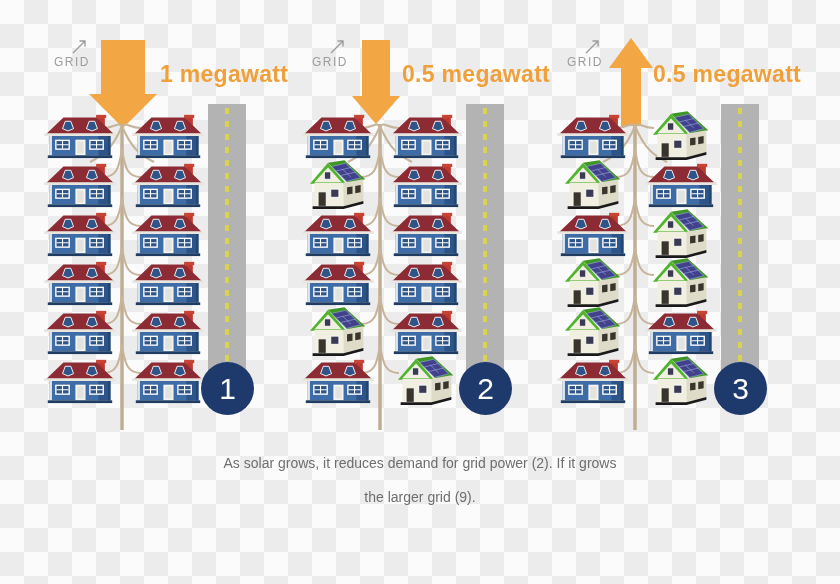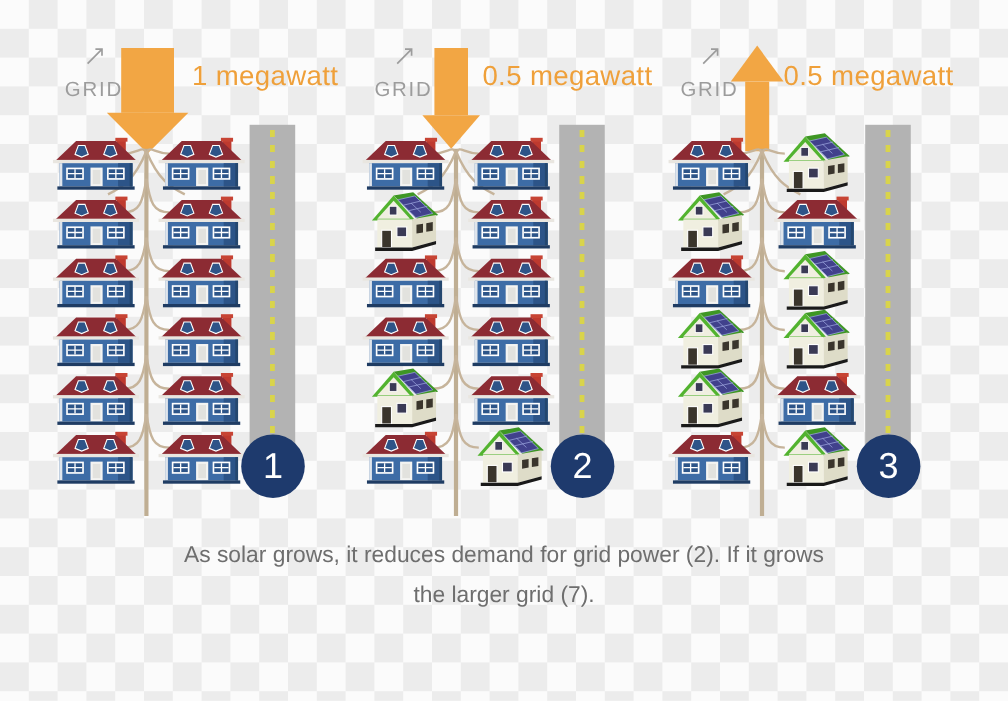--- a/index.html
+++ b/index.html
@@ -13,37 +13,37 @@
   }
   .stage{position:relative;width:840px;height:584px;}
   .panel{position:absolute;top:30px;width:250px;height:420px;}
   .panel.p1{left:30px;}
   .panel.p2{left:288px;}
   .panel.p3{left:543px;}
 
   
   .grid-tag{position:absolute;left:24px;top:8px;width:52px;color:#9C9C9C;}
   .grid-tag svg{display:block;margin-left:16px;}
-  .grid-tag .t{font-size:17px;letter-spacing:1.5px;margin-top:10px;}
+  .grid-tag .t{font-size:12px;letter-spacing:1.5px;margin-top:0px;}
 
   
   .flow-arrow{position:absolute;top:10px;width:72px;display:flex;flex-direction:column;align-items:center;}
   .p1 .flow-arrow{left:57px;}
   .p2 .flow-arrow{left:52px;}
   .p3 .flow-arrow{left:52px;top:8px;}
   .flow-arrow .shaft{background:#F2A644;}
   .flow-arrow .head{width:0;height:0;}
   .flow-arrow.down.large .shaft{width:44px;height:54px;}
   .flow-arrow.down.large .head{border-left:34px solid transparent;border-right:34px solid transparent;border-top:34px solid #F2A644;}
   .flow-arrow.down.small .shaft{width:28px;height:56px;}
   .flow-arrow.down.small .head{border-left:24px solid transparent;border-right:24px solid transparent;border-top:28px solid #F2A644;}
   .flow-arrow.up.small .shaft{width:20px;height:58px;}
   .flow-arrow.up.small .head{border-left:22px solid transparent;border-right:22px solid transparent;border-bottom:30px solid #F2A644;}
 
-  .mw{position:absolute;top:20px;font-size:23px;font-weight:400;letter-spacing:.3px;color:#EFA03A;white-space:nowrap;}
+  .mw{position:absolute;top:31px;font-size:23px;font-weight:700;letter-spacing:.3px;color:#EFA03A;white-space:nowrap;}
   .p1 .mw{left:130px;}
   .p2 .mw{left:114px;}
   .p3 .mw{left:110px;}
 
   .wires{position:absolute;left:0;top:68px;width:220px;height:345px;}
 
   .col{position:absolute;top:82px;width:78px;}
   .col.left{left:11px;}
   .col.right{left:99px;}
   .slot{height:48px;margin-bottom:1px;display:flex;align-items:center;justify-content:center;overflow:visible;}
@@ -51,21 +51,21 @@
 
   .road{position:absolute;left:178px;top:74px;width:38px;height:290px;background:#B3B3B3;}
   .road .dash{position:absolute;left:17px;top:4px;bottom:4px;width:4px;
     background:repeating-linear-gradient(to bottom,#D9D44B 0 6px,rgba(0,0,0,0) 6px 13px);}
 
   .badge{position:absolute;left:171px;top:332px;width:53px;height:53px;border-radius:50%;
     background:#1E3A6D;color:#FFFFFF;display:flex;align-items:center;justify-content:center;
     font-size:30px;font-weight:500;}
 
   .caption{position:absolute;top:446px;left:60px;right:60px;text-align:center;
-    color:#6E6E6E;font-size:19px;line-height:34px;}
+    color:#6E6E6E;font-size:14px;line-height:34px;}
   .caption span{display:block;}
 </style>
 </head>
 <body>
 
 <div class="stage">
 
   <section class="panel p1">
     <div class="grid-tag">
       <svg width="20" height="17" viewBox="0 0 20 17">
@@ -946,16 +946,16 @@
 </div>
       </div>
     <div class="road">
         <div class="dash"></div>
       </div>
     <div class="badge">3</div>
   </section>
 
   <div class="caption">
     <span>As solar grows, it reduces demand for grid power (2). If it grows</span>
-    <span>the larger grid (7).</span>
+    <span>the larger grid (9).</span>
   </div>
 
 </div>
 
 </body></html>

